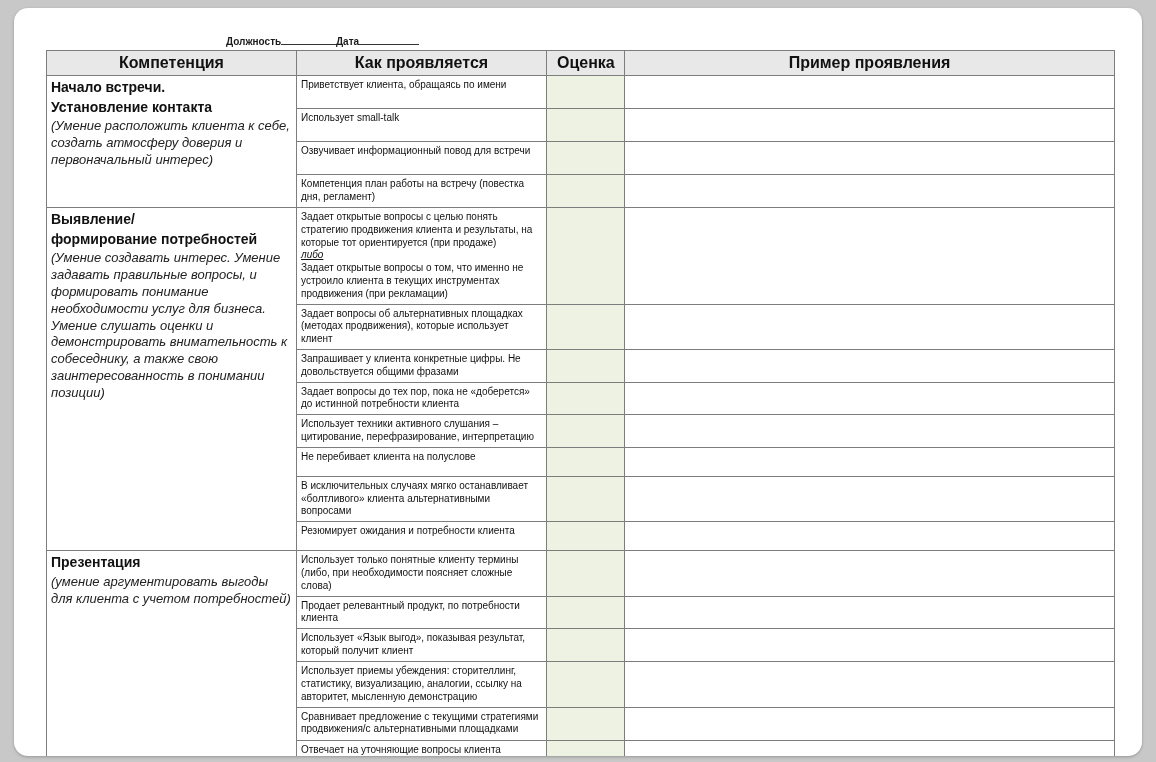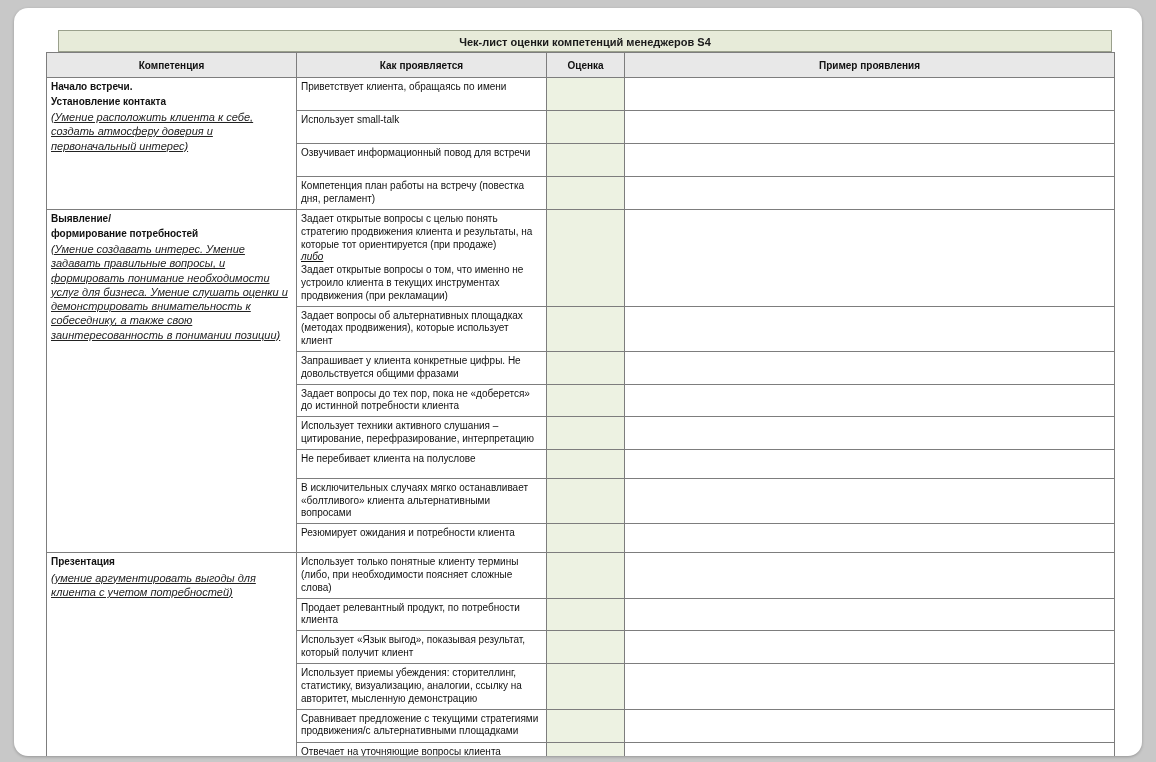--- a/index.html
+++ b/index.html
@@ -64,48 +64,47 @@
   }
   table.grid th, table.grid td {
     border: 1px solid #7d7d7d;
     vertical-align: top;
     padding: 3px 4px;
   }
   table.grid thead th {
     background: #e8e8e8;
     text-align: center;
     vertical-align: middle;
-    font-size: 10px;
+    font-size: 16px;
     font-weight: bold;
     height: 20px;
     padding: 2px 10px;
   }
   col.c-comp { width: 250px; }
   col.c-how  { width: 250px; }
   col.c-score{ width: 78px; }
   col.c-ex   { width: 490px; }
 
   td.comp {
     vertical-align: middle;
     padding: 6px 6px;
     line-height: 1.25;
   }
   td.comp .name {
     font-weight: bold;
-    font-size: 10px;
+    font-size: 14px;
     display: block;
     margin-bottom: 2px;
   }
   td.comp .desc {
     font-style: italic;
-    font-size: 11px;
+    font-size: 13px;
     color: #222;
     display: block;
     line-height: 1.3;
-    text-decoration: underline;
   }
   td.how {
     line-height: 1.28;
     font-size: 10px;
   }
   td.how .alt {
     font-style: italic;
     display: block;
     text-decoration: underline;
   }
@@ -116,22 +115,25 @@
     background: #ffffff;
   }
 </style>
 </head>
 <body>
 
 <div id="page">
   <div class="sheet">
     <div class="inner">
 
-      <div class="title-bar">Чек-лист оценки компетенций менеджеров S4</div>
-
+
+      <div class="meta-row">
+        <span class="meta-pos"><span>Должность</span><span class="meta-line"></span></span>
+        <span class="meta-date"><span>Дата</span><span class="meta-line"></span></span>
+      </div>
 
       <table class="grid">
         <colgroup>
           <col class="c-comp">
             <col class="c-how">
             <col class="c-score">
             <col class="c-ex">
         </colgroup>
         <thead>
           <tr>

